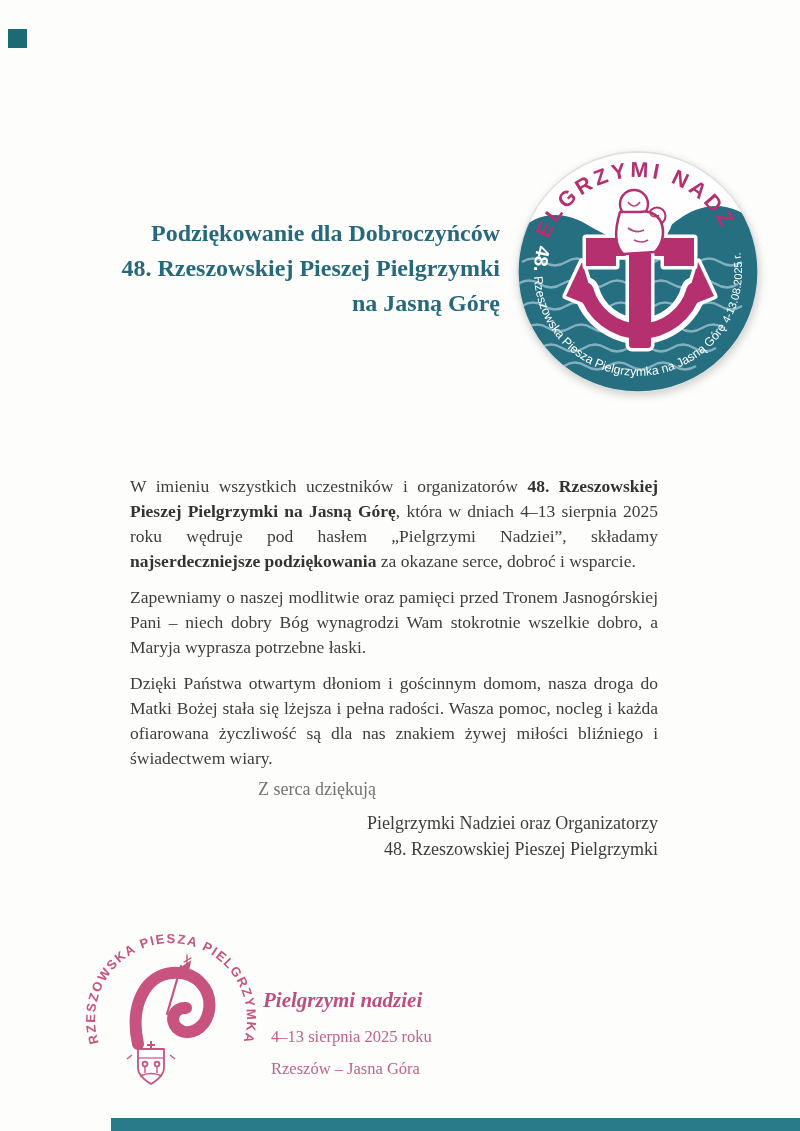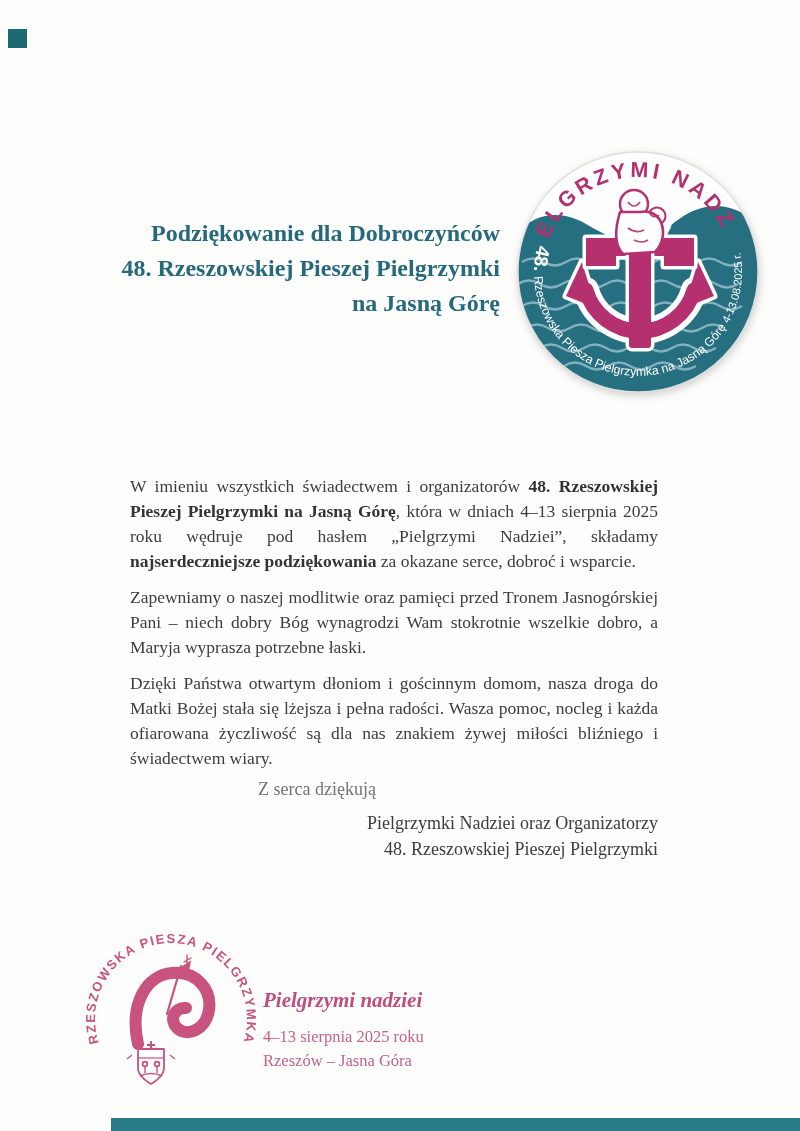--- a/index.html
+++ b/index.html
@@ -46,21 +46,21 @@
     position:absolute;left:80px;top:928px;width:182px;height:190px;
   }
   .footer-text{
     position:absolute;left:263px;top:988px;width:300px;
   }
   .footer-motto{
     color:#bf4e7e;font-size:21px;font-weight:700;font-style:italic;
     margin:0 0 12px 0;
   }
   .footer-line{
-    color:#c4628a;font-size:16.5px;line-height:24px;margin:0;
+    color:#c4628a;font-size:16.5px;line-height:24px;margin:8px;
   }
 </style>
 </head>
 <body>
 
 <div class="corner-mark"></div>
 
 <div class="doc-title">
   <div>Podziękowanie dla Dobroczyńców</div>
   <div>48. Rzeszowskiej Pieszej Pielgrzymki</div>
@@ -123,21 +123,21 @@
       <textPath href="#arcTop" startOffset="50%">
         <tspan>PIELGRZYMI NADZIEI</tspan>
       </textPath>
     </text>
 
     <circle cx="122" cy="122" r="120" fill="none" stroke="#dedede" stroke-width="1.3"></circle>
   </svg>
 </div>
 
 <div class="body-block">
-  <p><span>W imieniu wszystkich świadectwem i organizatorów </span><b>48. Rzeszowskiej Pieszej Pielgrzymki na Jasną Górę</b><span>, która w dniach 4–13 sierpnia 2025 roku wędruje pod hasłem „Pielgrzymi Nadziei”, składamy </span><b>najserdeczniejsze podziękowania</b><span> za okazane serce, dobroć i wsparcie.</span></p>
+  <p><span>W imieniu wszystkich uczestników i organizatorów </span><b>48. Rzeszowskiej Pieszej Pielgrzymki na Jasną Górę</b><span>, która w dniach 4–13 sierpnia 2025 roku wędruje pod hasłem „Pielgrzymi Nadziei”, składamy </span><b>najserdeczniejsze podziękowania</b><span> za okazane serce, dobroć i wsparcie.</span></p>
   <p>Zapewniamy o naszej modlitwie oraz pamięci przed Tronem Jasnogórskiej Pani – niech dobry Bóg wynagrodzi Wam stokrotnie wszelkie dobro, a Maryja wyprasza potrzebne łaski.</p>
   <p>Dzięki Państwa otwartym dłoniom i gościnnym domom, nasza droga do Matki Bożej stała się lżejsza i pełna radości. Wasza pomoc, nocleg i każda ofiarowana życzliwość są dla nas znakiem żywej miłości bliźniego i świadectwem wiary.</p>
 </div>
 
 <div class="signoff">Z serca dziękują</div>
 
 <div class="signature">
   <div>Pielgrzymki Nadziei oraz Organizatorzy</div>
   <div>48. Rzeszowskiej Pieszej Pielgrzymki</div>
 </div>

